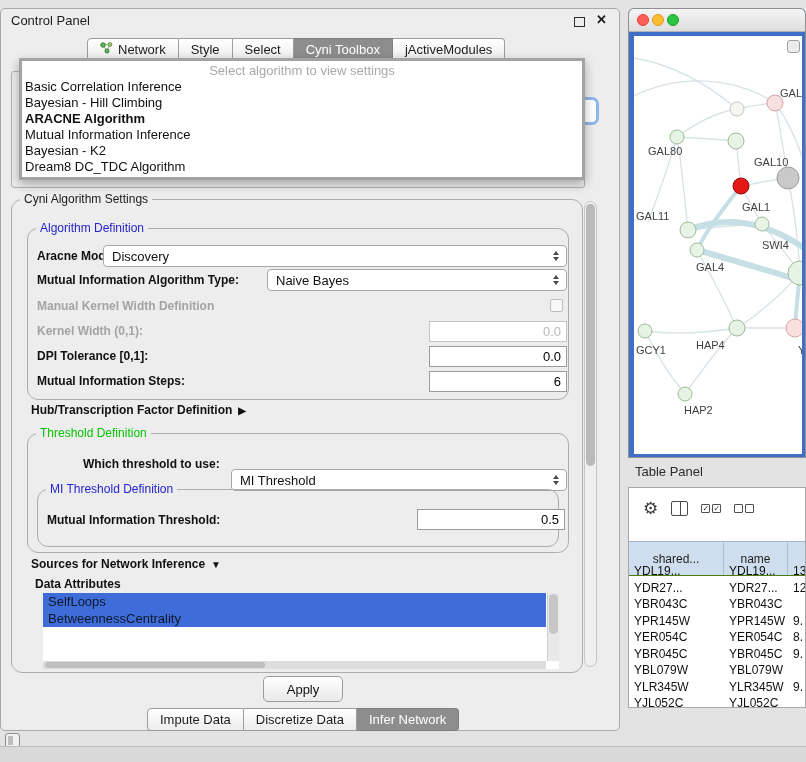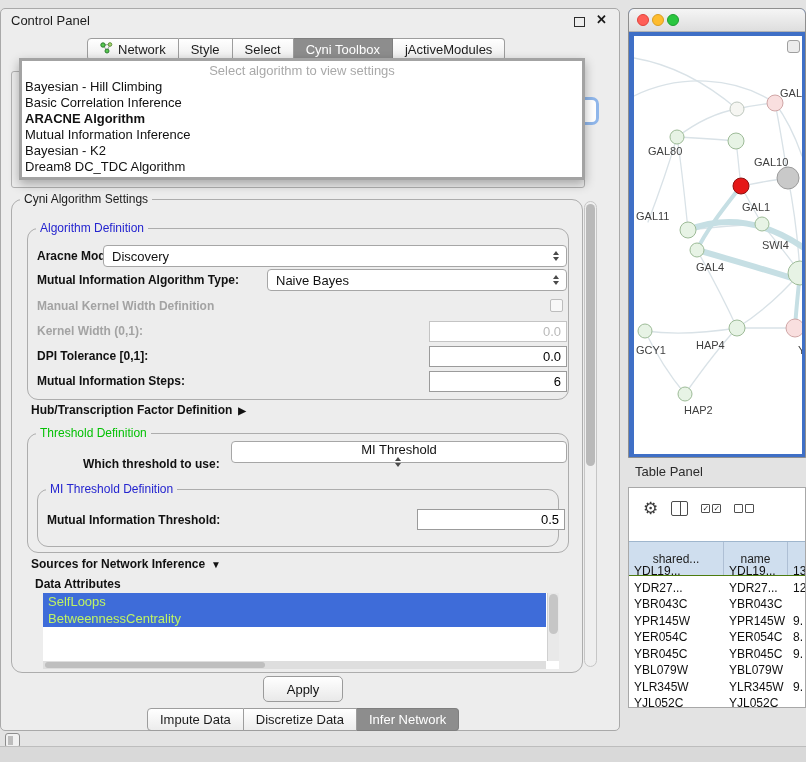--- a/index.html
+++ b/index.html
@@ -54,21 +54,21 @@
 
   .field{position:absolute;height:21px;background:#fff;border:1px solid #9b9b9b;display:flex;align-items:center;
          justify-content:flex-end;padding:0 5px;font-size:13px;color:#000;box-sizing:border-box;}
   .field.dis{color:#b9b9b9;border-color:#c4c4c4;}
   .checkbox{position:absolute;width:13px;height:13px;border:1px solid #bdbdbd;background:#f8f8f8;border-radius:2px;box-sizing:border-box;}
 
   .toggle{position:absolute;font-size:12px;font-weight:bold;color:#111;display:flex;align-items:center;gap:6px;white-space:nowrap;}
   .tri{font-size:10px;color:#111;}
 
   .attr-list{position:absolute;left:42px;top:584px;width:516px;height:76px;background:#fff;overflow:hidden;}
-  .attr-item{height:17px;line-height:17px;padding-left:5px;font-size:13px;color:#bef264;background:#3e6cd9;width:503px;box-sizing:border-box;}
+  .attr-item{height:17px;line-height:17px;padding-left:5px;font-size:13px;color:#0f172a;background:#3e6cd9;width:503px;box-sizing:border-box;}
   .attr-vscroll{position:absolute;right:0;top:0;width:12px;height:68px;background:#e9e9e9;border-left:1px solid #d0d0d0;box-sizing:border-box;}
   .attr-vthumb{position:absolute;left:1px;right:1px;top:1px;height:40px;background:#c6c6c6;border-radius:5px;}
   .attr-hscroll{position:absolute;left:0;bottom:0;height:8px;width:503px;background:#dedede;}
   .attr-hthumb{position:absolute;left:2px;top:1px;width:220px;height:6px;background:#bfbfbf;border-radius:3px;}
 
   .vscroll{position:absolute;left:583px;top:192px;width:13px;height:466px;background:#efefef;border:1px solid #c6c6c6;
            border-radius:7px;box-sizing:border-box;}
   .vscroll .thumb{position:absolute;left:1px;right:1px;top:2px;height:262px;background:#b9b9b9;border-radius:6px;}
 
   .apply{position:absolute;left:262px;top:667px;width:78px;height:24px;border:1px solid #9b9b9b;border-radius:5px;
@@ -148,22 +148,22 @@
           <span>jActiveModules</span>
         </div>
       </div>
 
     <div class="hidden-group"></div>
     <div class="combo-frag"></div>
 
     <div class="popup">
       <div class="popup-ph">Select algorithm to view settings</div>
       <div id="popup-items">
+          <div class="popup-item">Basic Correlation Inference</div>
           <div class="popup-item">Bayesian - Hill Climbing</div>
-          <div class="popup-item">Basic Correlation Inference</div>
           <div class="popup-item sel">ARACNE Algorithm</div>
           <div class="popup-item">Mutual Information Inference</div>
           <div class="popup-item">Bayesian - K2</div>
           <div class="popup-item">Dream8 DC_TDC Algorithm</div>
         </div>
     </div>
 
     <div class="group" style="left:10px;top:190px;width:570px;height:472px;">
       <span class="gtitle">Cyni Algorithm Settings</span>
     </div>
@@ -214,21 +214,21 @@
     <div class="toggle" style="left:30px;top:394px;">
       <span>Hub/Transcription Factor Definition</span>
       <span class="tri">▶</span>
     </div>
 
     <div class="group" style="left:26px;top:424px;width:540px;height:118px;">
       <span class="gtitle green">Threshold Definition</span>
     </div>
 
     <span class="lbl" style="left:82px;top:448px;">Which threshold to use:</span>
-    <div class="combo" style="left:230px;top:432px;width:336px;flex-direction:column;">
+    <div class="combo" style="left:230px;top:460px;width:336px;">
       <span class="txt">MI Threshold</span>
       <span class="arrows">
           <i class="up"></i>
           <i class="dn"></i>
         </span>
     </div>
 
     <div class="group" style="left:36px;top:480px;width:520px;height:56px;">
       <span class="gtitle blue">MI Threshold Definition</span>
     </div>

